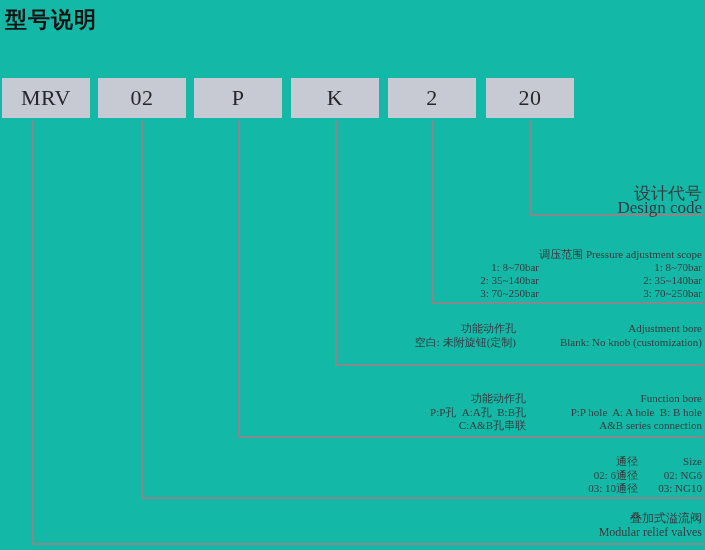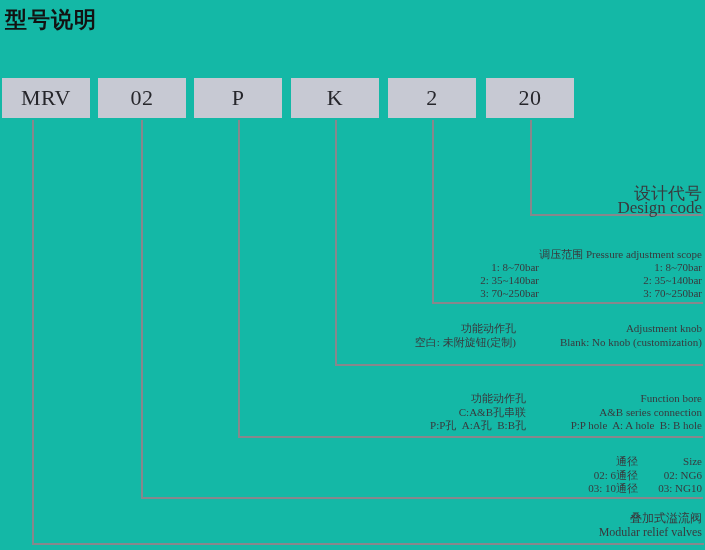--- a/index.html
+++ b/index.html
@@ -66,28 +66,28 @@
   </div>
 
   <div class="sec" style="top:248px">
     <div class="row">调压范围 Pressure adjustment scope</div>
     <div class="row"><span class="cn">1: 8~70bar</span><span class="en en-w163">1: 8~70bar</span></div>
     <div class="row"><span class="cn">2: 35~140bar</span><span class="en en-w163">2: 35~140bar</span></div>
     <div class="row"><span class="cn">3: 70~250bar</span><span class="en en-w163">3: 70~250bar</span></div>
   </div>
 
   <div class="sec" style="top:322px; line-height:13.5px">
-    <div class="row"><span class="cn">功能动作孔</span><span class="en en-w186">Adjustment knob</span></div>
+    <div class="row"><span class="cn">功能动作孔</span><span class="en en-w186">Adjustment bore</span></div>
     <div class="row"><span class="cn">空白: 未附旋钮(定制)</span><span class="en en-w186">Blank: No knob (customization)</span></div>
   </div>
 
   <div class="sec" style="top:392px; line-height:13.5px">
     <div class="row"><span class="cn">功能动作孔</span><span class="en en-w176">Function bore</span></div>
+    <div class="row"><span class="cn">P:P孔  A:A孔  B:B孔</span><span class="en en-w176">P:P hole  A: A hole  B: B hole</span></div>
     <div class="row"><span class="cn">C:A&amp;B孔串联</span><span class="en en-w176">A&amp;B series connection</span></div>
-    <div class="row"><span class="cn">P:P孔  A:A孔  B:B孔</span><span class="en en-w176">P:P hole  A: A hole  B: B hole</span></div>
   </div>
 
   <div class="sec" style="top:455px; line-height:13.5px">
     <div class="row"><span class="cn">通径</span><span class="en en-w64">Size</span></div>
     <div class="row"><span class="cn">02: 6通径</span><span class="en en-w64">02: NG6</span></div>
     <div class="row"><span class="cn">03: 10通径</span><span class="en en-w64">03: NG10</span></div>
   </div>
 
   <div class="sec" style="top:511px; line-height:14px; font-size:12px">
     <div class="row">叠加式溢流阀</div>

